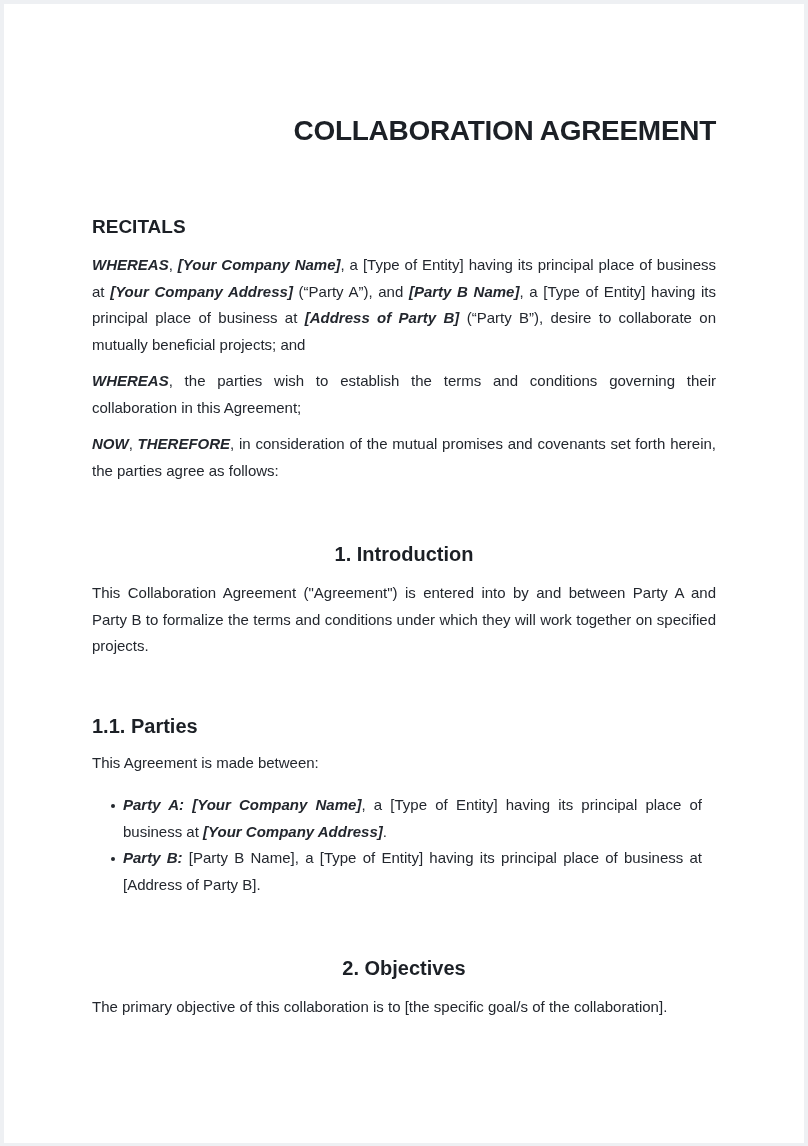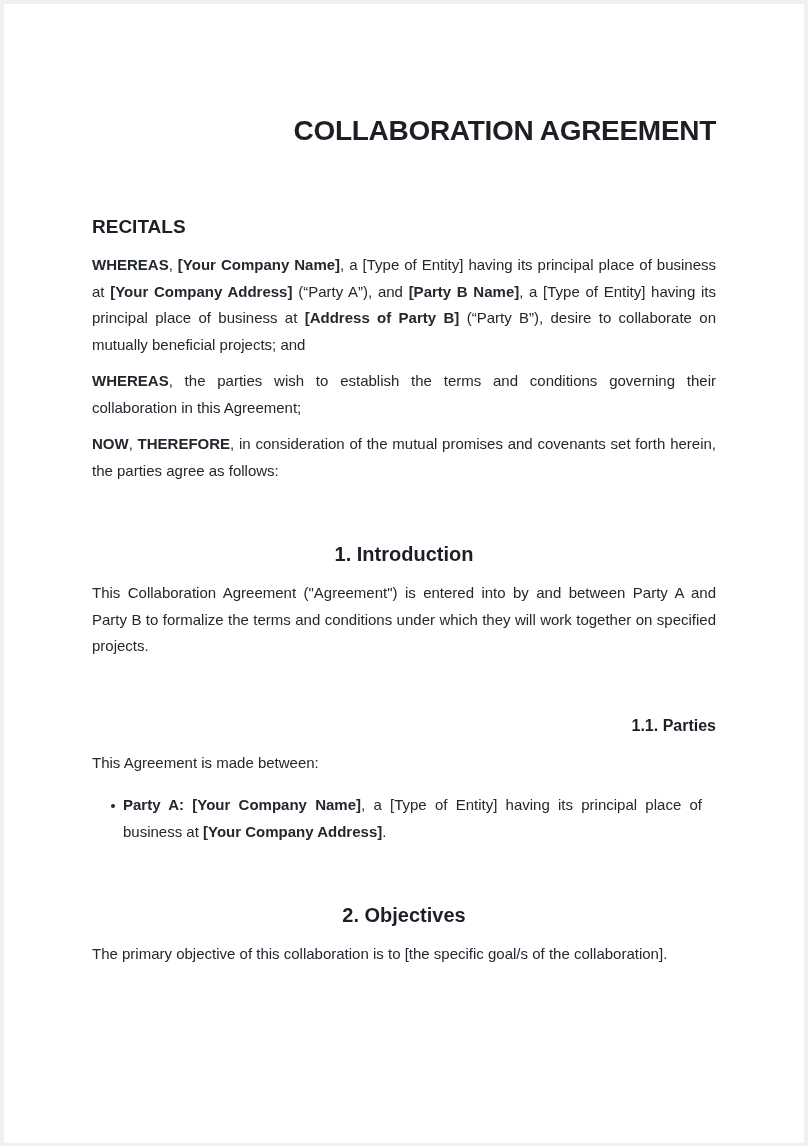--- a/index.html
+++ b/index.html
@@ -49,25 +49,24 @@
   h2.section{
     margin:56px 0 12px 0;
     font-size:20px;
     line-height:28px;
     font-weight:700;
     color:var(--heading);
     text-align:center;
   }
   h3.subsection{
     margin:54px 0 12px 0;
-    font-size:16px;
+    font-size:20px;
     line-height:24px;
     font-weight:700;
     color:var(--heading);
-    text-align:right;
   }
   p.body{
     margin:10px 0;
     font-size:15px;
     line-height:26.5px;
     text-align:justify;
   }
   p.lead{
     text-align:left;
     margin-bottom:16px;
@@ -84,21 +83,21 @@
     line-height:26.5px;
     text-align:justify;
   }
   ul.bullet-list li .dot{
     position:absolute;
     left:5px;top:11.5px;
     width:4px;height:4px;
     border-radius:50%;
     background:var(--text);
   }
-  b{font-weight:700;}
+  b{font-weight:700;font-style:italic;}
 </style>
 </head>
 <body>
 
 <div class="canvas">
   <div class="paper">
     <div class="content">
 
       <h1 class="doc-title">COLLABORATION AGREEMENT</h1>
 
@@ -116,20 +115,24 @@
 
       <h3 class="subsection">1.1. Parties</h3>
 
       <p class="body lead">This Agreement is made between:</p>
 
       <ul class="bullet-list">
         <li>
           <span class="dot"></span>
           <span><b>Party A: [Your Company Name]</b>, a [Type of Entity] having its principal place of business at <b>[Your Company Address]</b>.</span>
         </li>
+        <li>
+          <span class="dot"></span>
+          <span><b>Party B:</b> [Party B Name], a [Type of Entity] having its principal place of business at [Address of Party B].</span>
+        </li>
       </ul>
 
       <h2 class="section">2. Objectives</h2>
 
       <p class="body">The primary objective of this collaboration is to [the specific goal/s of the collaboration].</p>
 
     </div>
   </div>
 </div>
 

